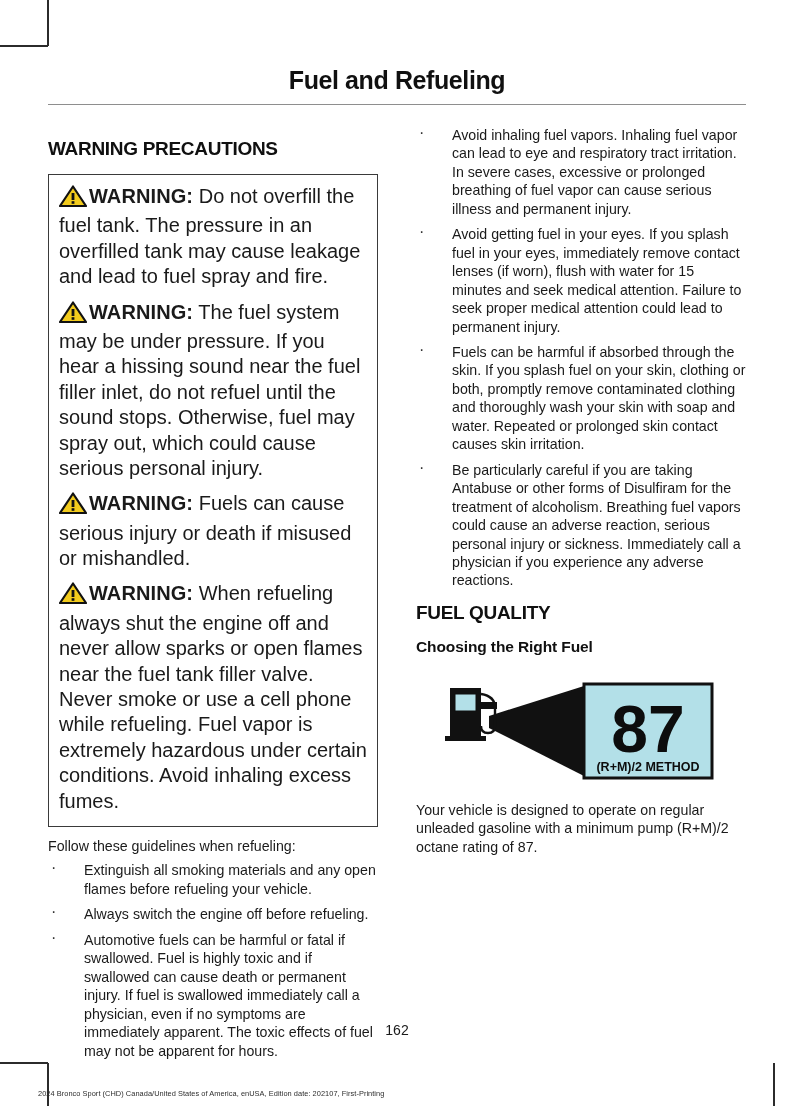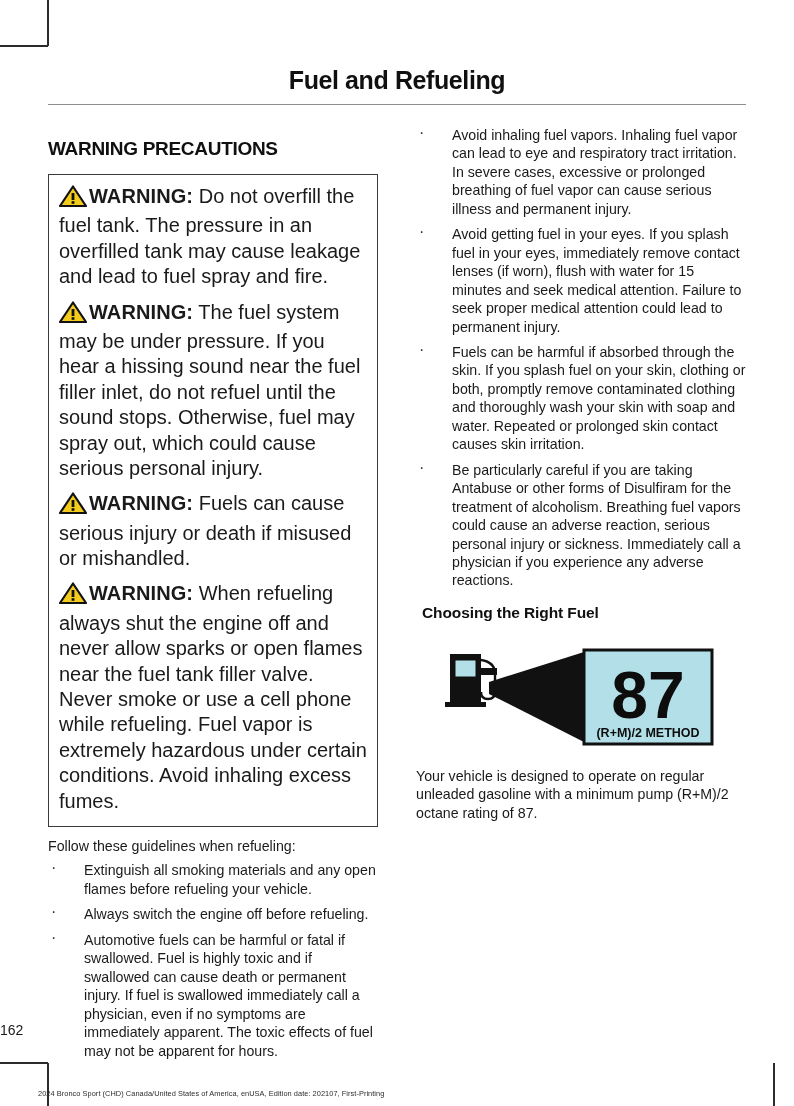--- a/index.html
+++ b/index.html
@@ -61,21 +61,21 @@
   .col-right { width: 330px; }
 
   h2.section {
     margin: 12px 0 14px 0;
     font-size: 19px;
     font-weight: bold;
     letter-spacing: -0.3px;
     color: #101010;
   }
   h3.subsection {
-    margin: 14px 0 10px 6px;
+    margin: 14px 0 10px 0;
     font-size: 15.5px;
     font-weight: bold;
     letter-spacing: -0.1px;
     color: #101010;
   }
 
   
   .warning-box {
     border: 1.5px solid #3a3a3a;
     padding: 9px 10px 10px 10px;
@@ -132,20 +132,21 @@
     justify-content: center;
   }
   .octane-caption {
     margin-top: 30px;
   }
 
   .footer-pagenum {
     position: absolute;
     left: 0; top: 1006px;
     width: 794px;
+    text-align: center;
     font-size: 14px;
     color: #1a1a1a;
   }
   .footer-legal {
     position: absolute;
     left: 38px; top: 1073px;
     font-size: 7.4px;
     letter-spacing: 0.05px;
     color: #2d2d2d;
   }
@@ -229,20 +230,21 @@
 
     <div class="col-right">
 
       <ul class="bullets">
         <li>Avoid inhaling fuel vapors.  Inhaling fuel vapor can lead to eye and respiratory tract irritation.  In severe cases, excessive or prolonged breathing of fuel vapor can cause serious illness and permanent injury.</li>
         <li>Avoid getting fuel in your eyes. If you splash fuel in your eyes, immediately remove contact lenses (if worn), flush with water for 15 minutes and seek medical attention.  Failure to seek proper medical attention could lead to permanent injury.</li>
         <li>Fuels can be harmful if absorbed through the skin. If you splash fuel on your skin, clothing or both, promptly remove contaminated clothing and thoroughly wash your skin with soap and water. Repeated or prolonged skin contact causes skin irritation.</li>
         <li>Be particularly careful if you are taking Antabuse or other forms of Disulfiram for the treatment of alcoholism. Breathing fuel vapors could cause an adverse reaction, serious personal injury or sickness. Immediately call a physician if you experience any adverse reactions.</li>
       </ul>
 
+      <h2 class="section">FUEL QUALITY</h2>
 
       <h3 class="subsection">Choosing the Right Fuel</h3>
 
       <div class="fuel-figure">
         <svg width="280" height="115" viewBox="0 0 280 115">
 
           <polygon points="48,40 143,10 143,100 48,52" fill="#111111"></polygon>
 
           <g>
             <rect x="9" y="12" width="31" height="48" fill="#111111"></rect>

